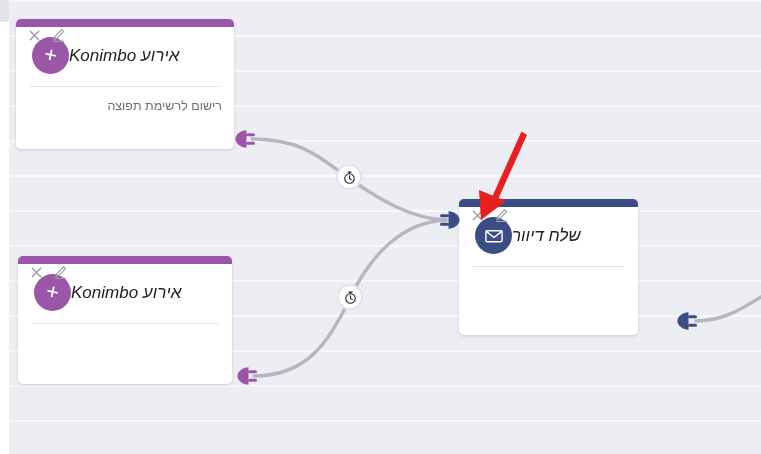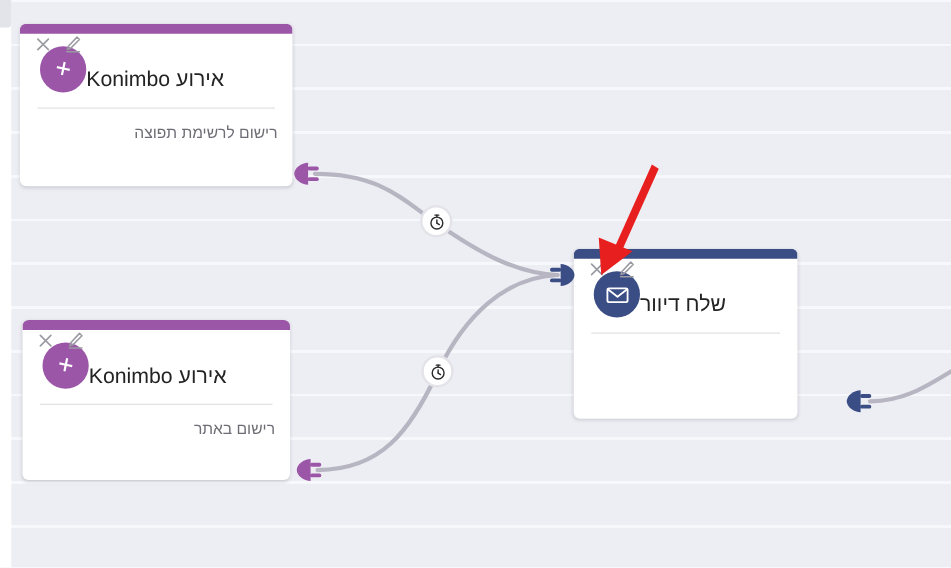--- a/index.html
+++ b/index.html
@@ -58,24 +58,25 @@
   .card-tools {
     position: absolute;
     top: 9px; left: 11px;
     display: flex; align-items: flex-start; gap: 9px;
   }
   .tool-icon { width: 15px; height: 15px; display: block; cursor: pointer; }
 
   .card-head {
     display: flex;
     flex-direction: row-reverse;
-    align-items: flex-end;
+    align-items: center;
     justify-content: flex-start;
     padding: 10px 16px 0 16px;
     direction: rtl;
+    font-style: italic;
   }
   .avatar {
     width: 37px; height: 37px;
     border-radius: 50%;
     flex: 0 0 37px;
     display: flex; align-items: center; justify-content: center;
   }
   .avatar.purple { background: #9b56a8; }
   .avatar.blue   { background: #3b4d85; }
   .card-title {
@@ -199,21 +200,20 @@
     <div class="card-head">
       <div class="avatar purple">
         <svg width="21" height="21" viewBox="0 0 24 24" fill="#ffffff">
           <path d="M11 5.2 h2.0 v5.0 h5.0 v2.0 h-5.0 v5.0 h-2.0 v-5.0 h-5.0 v-2.0 h5.0 z" transform="rotate(12 12 12)"></path>
         </svg>
       </div>
       <div class="card-title">אירוע Konimbo</div>
     </div>
 
     <div class="card-divider"></div>
-    <div class="card-sub">רישום באתר</div>
   </div>
 
   <div class="plug" style="left:234px;top:365px;">
     <svg width="26" height="22" viewBox="0 0 26 22">
       <path d="M14.5 2.2 C 9.0 2.2 3.4 6.5 3.4 11.0 C 3.4 15.5 9.0 19.8 14.5 19.8 Z" fill="#9b56a8"></path>
       <rect x="14" y="5.2" width="9" height="3.1" rx="1.5" fill="#9b56a8"></rect>
       <rect x="14" y="13.7" width="9" height="3.1" rx="1.5" fill="#9b56a8"></rect>
     </svg>
   </div>
 

